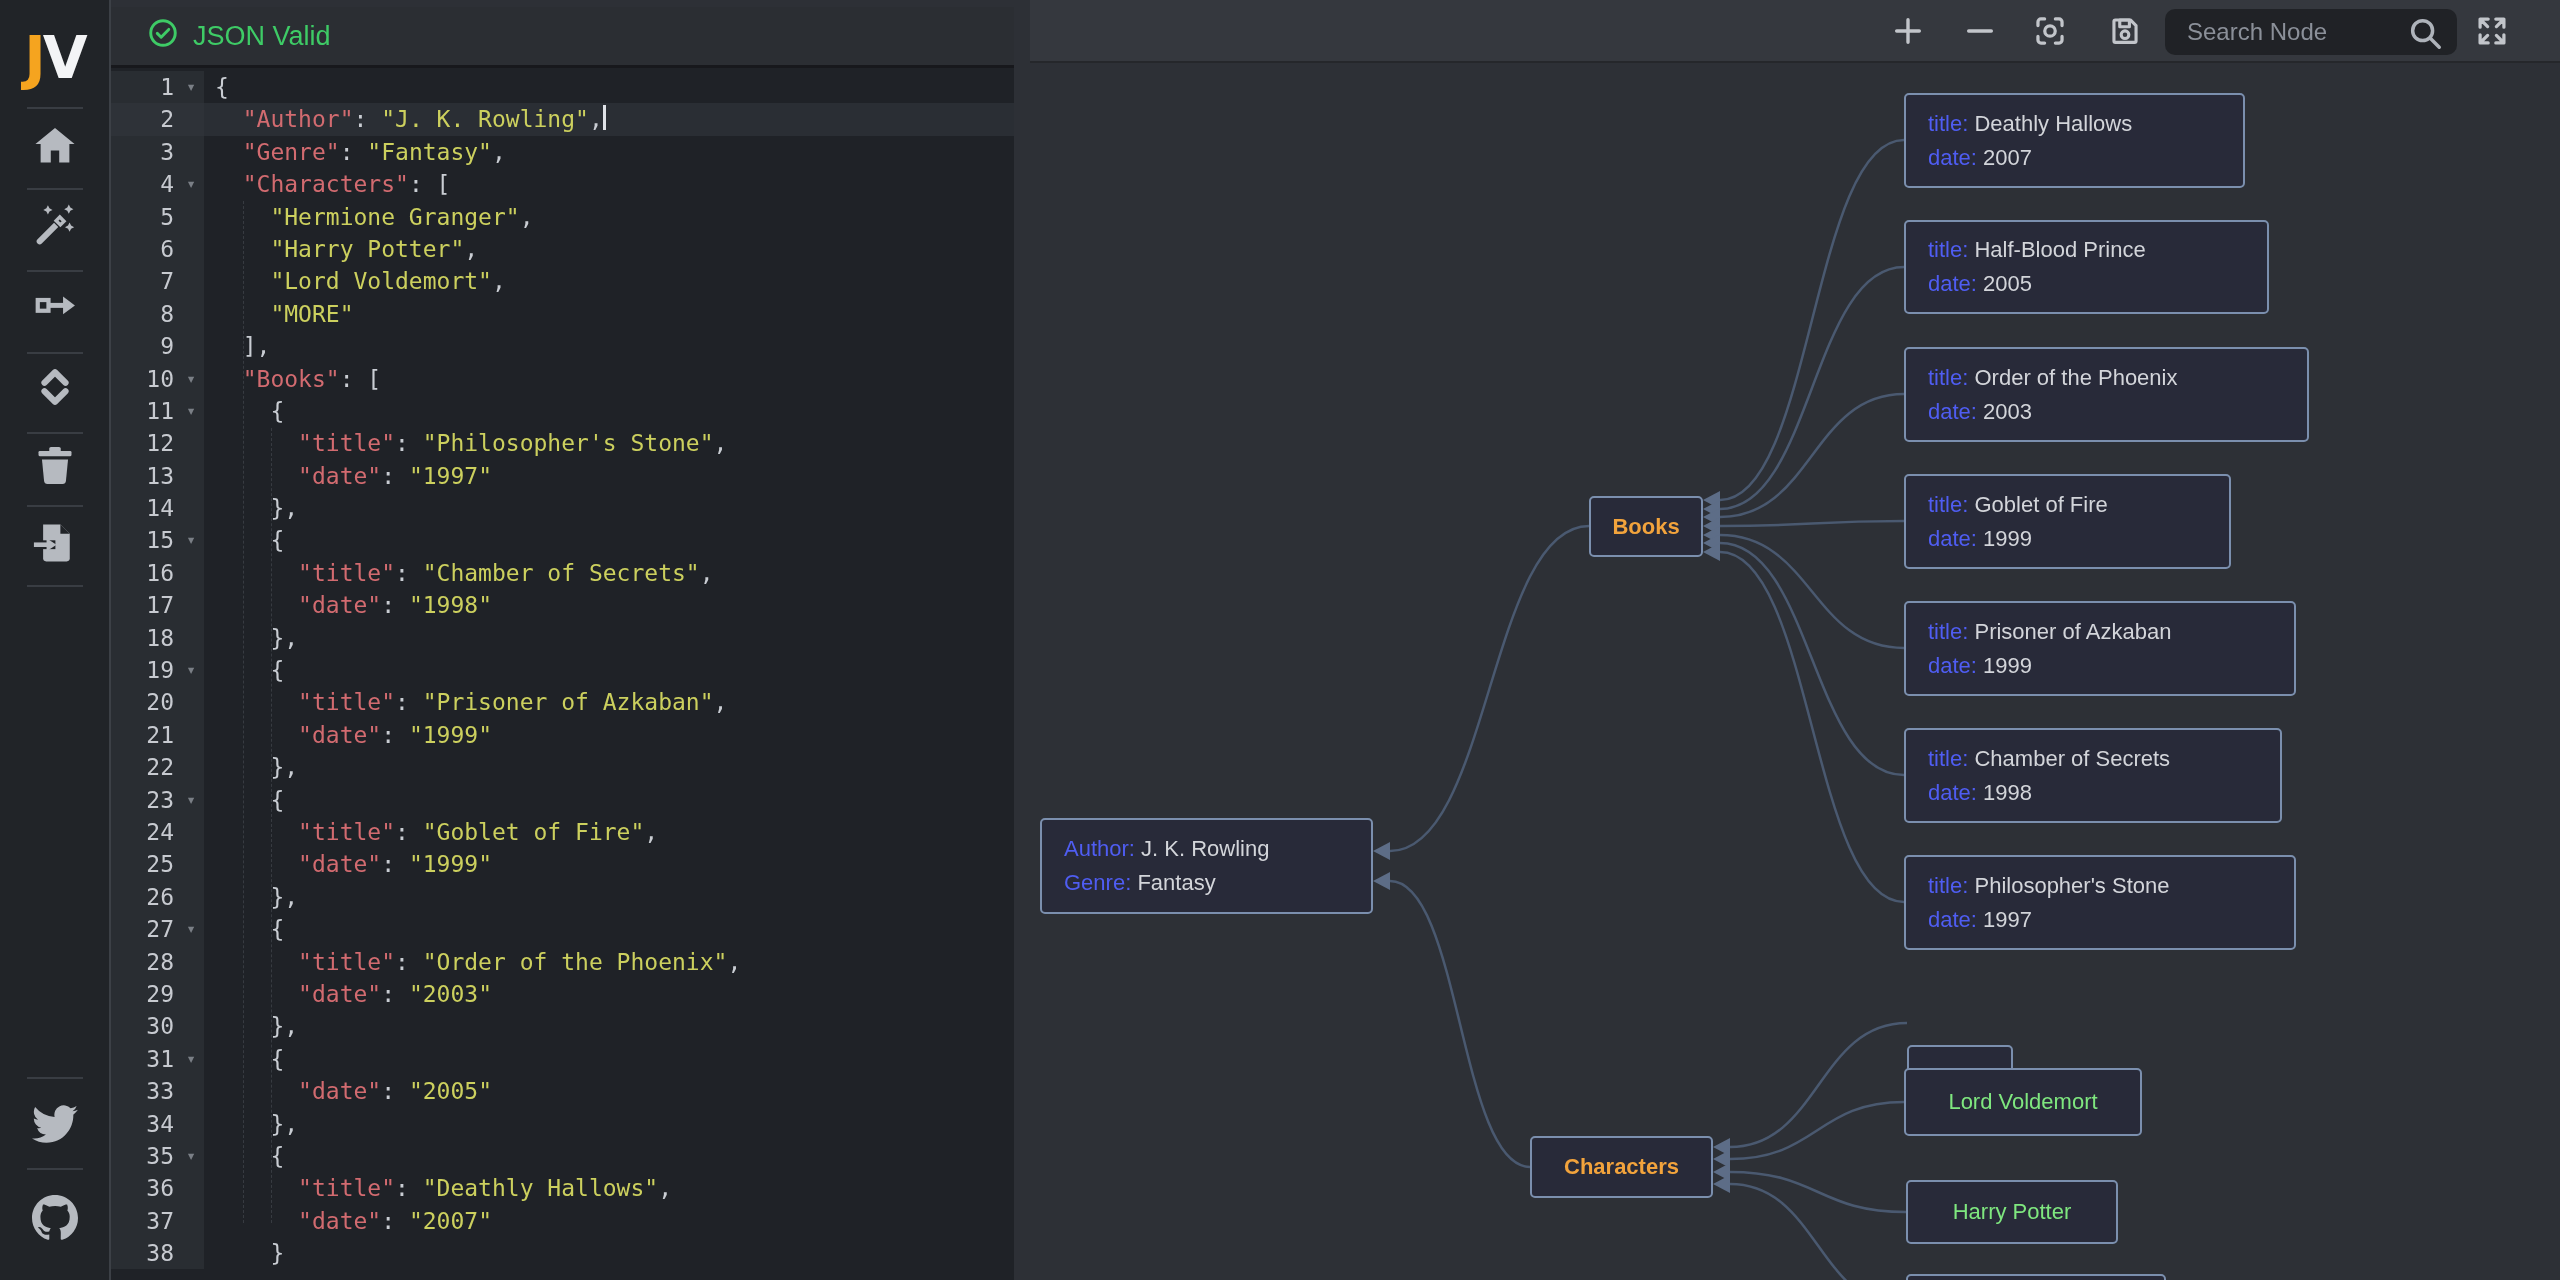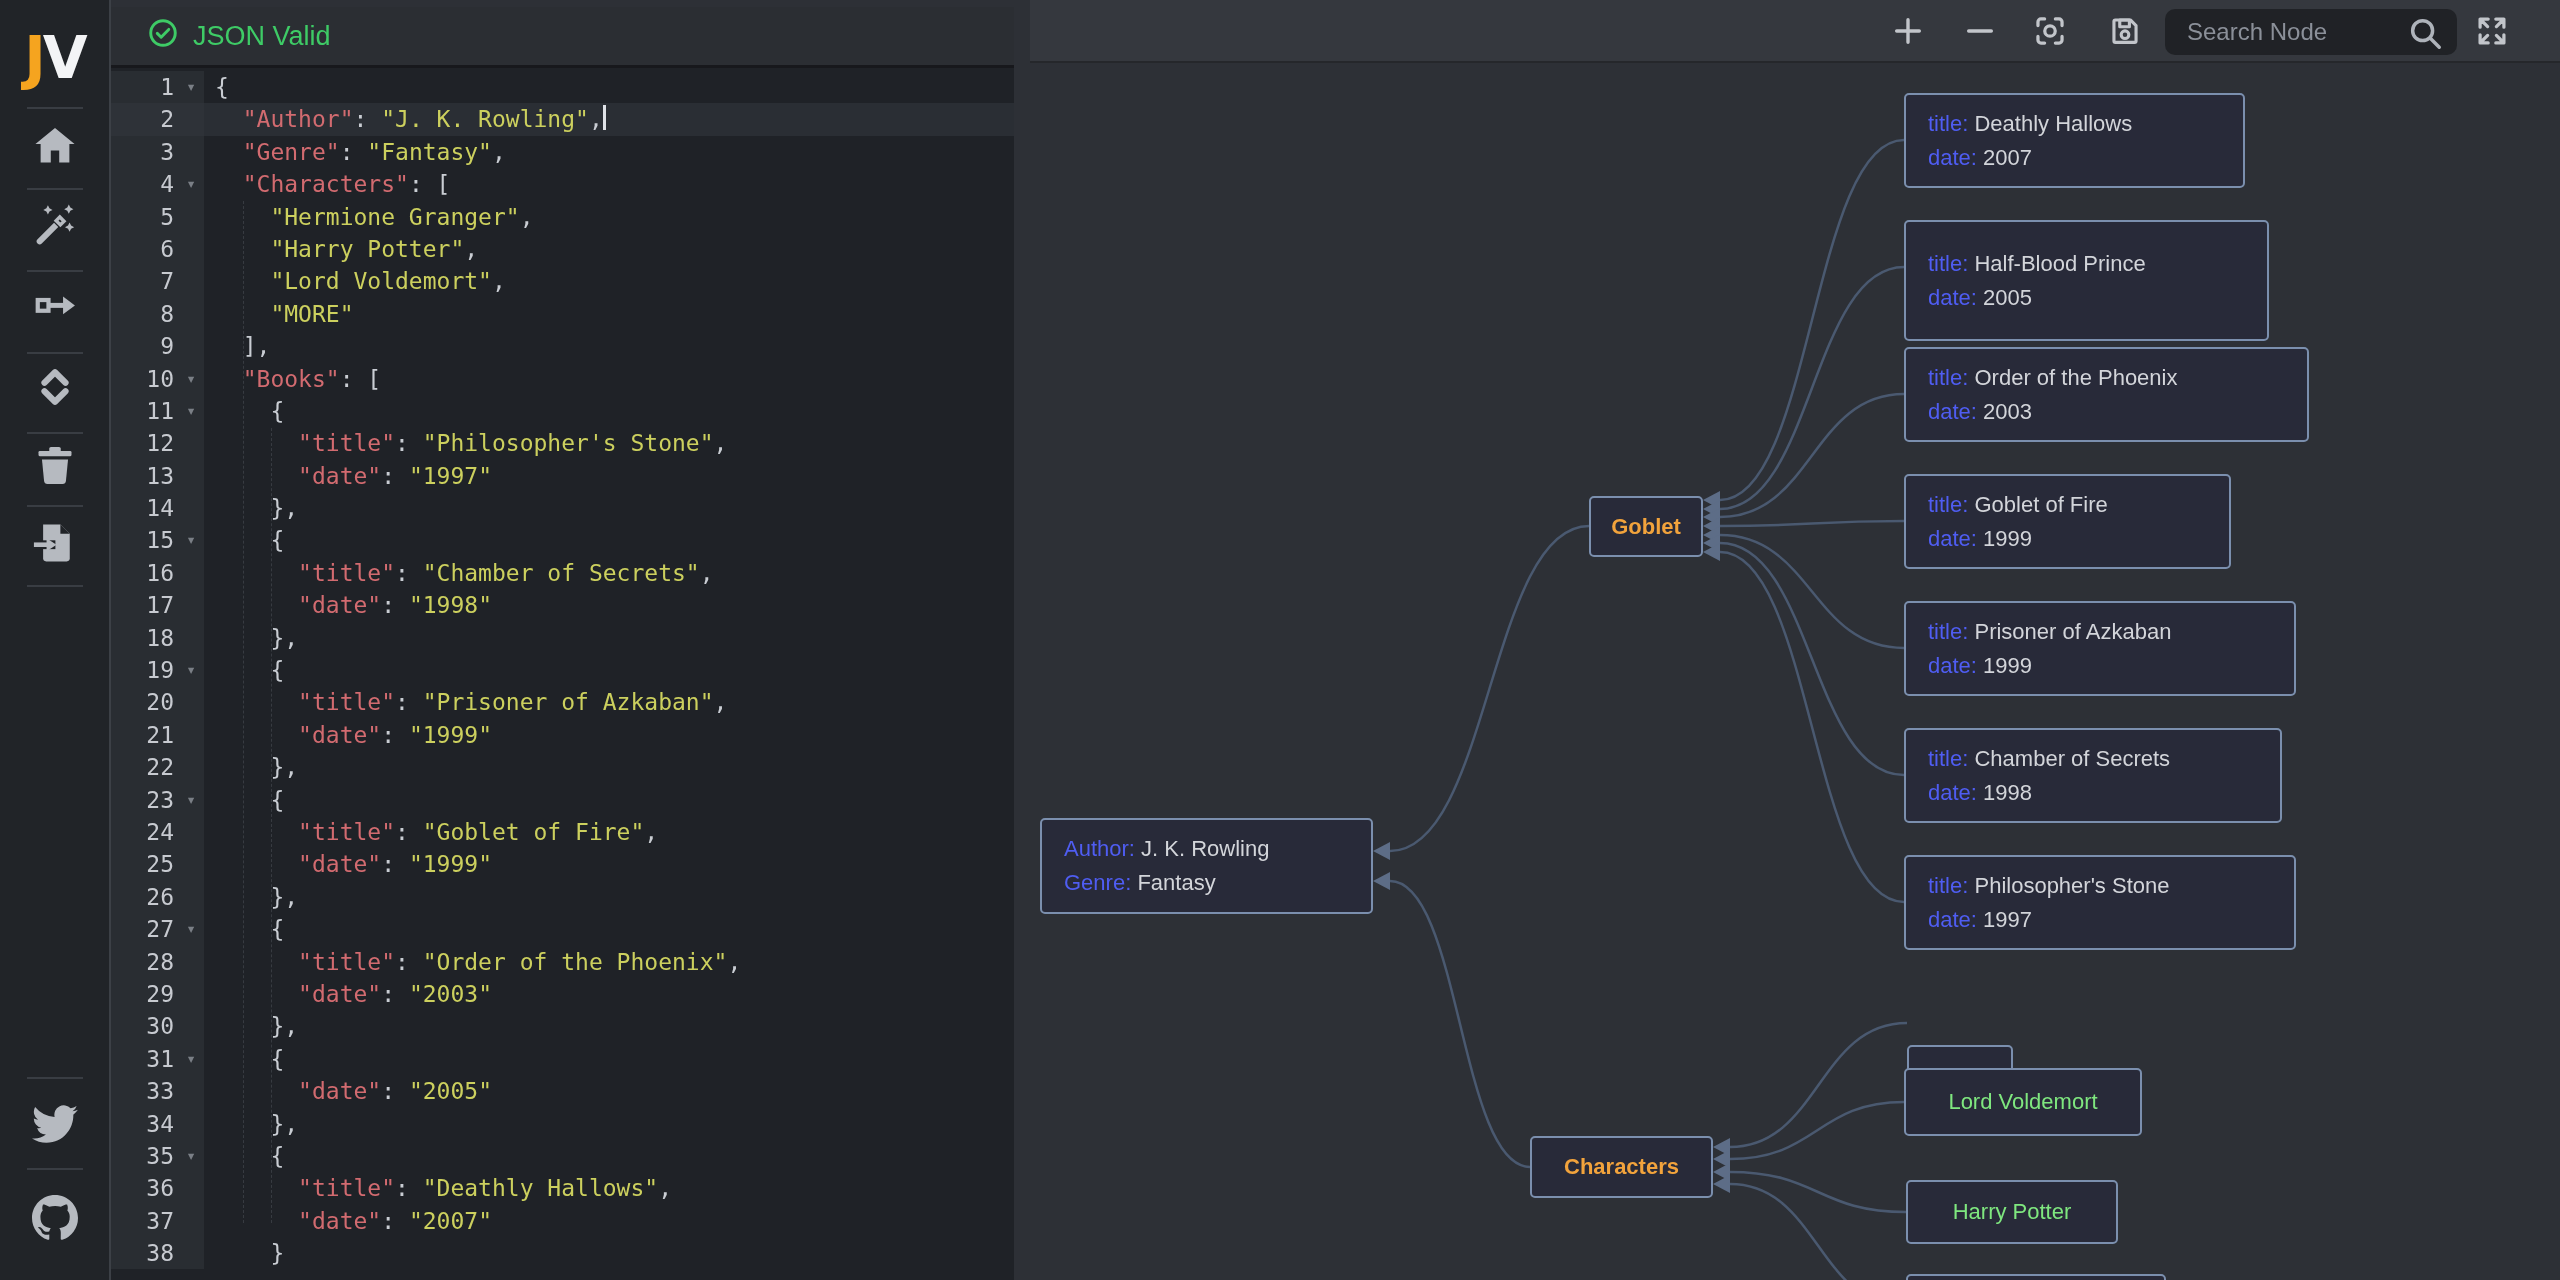--- a/index.html
+++ b/index.html
@@ -446,30 +446,30 @@
         <polygon points="699,1172 716,1163 716,1181" class="arrow"></polygon>
         <path d="M716 1184 C 804 1184, 804 1307, 892 1307" class="edge"></path>
         <polygon points="699,1184 716,1175 716,1193" class="arrow"></polygon>
       </svg>
     <div id="nodes">
         <div class="gnode keyval" style="left: 26px; top: 818px; width: 333px; height: 96px;">
           <div class="nrow"><span class="nk">Author:</span><span class="nv"> J. K. Rowling</span></div>
           <div class="nrow"><span class="nk">Genre:</span><span class="nv"> Fantasy</span></div>
         </div>
         <div class="gnode parent" style="left: 575px; top: 496px; width: 114px; height: 61px;">
-          <span class="plabel">Goblet</span>
+          <span class="plabel">Books</span>
         </div>
         <div class="gnode parent" style="left: 516px; top: 1136px; width: 183px; height: 62px;">
           <span class="plabel">Characters</span>
         </div>
         <div class="gnode keyval" style="left: 890px; top: 93px; width: 341px; height: 95px;">
           <div class="nrow"><span class="nk">title:</span><span class="nv"> Deathly Hallows</span></div>
           <div class="nrow"><span class="nk">date:</span><span class="nv"> 2007</span></div>
         </div>
-        <div class="gnode keyval" style="left: 890px; top: 220px; width: 365px; height: 121px;">
+        <div class="gnode keyval" style="left: 890px; top: 220px; width: 365px; height: 94px;">
           <div class="nrow"><span class="nk">title:</span><span class="nv"> Half-Blood Prince</span></div>
           <div class="nrow"><span class="nk">date:</span><span class="nv"> 2005</span></div>
         </div>
         <div class="gnode keyval" style="left: 890px; top: 347px; width: 405px; height: 95px;">
           <div class="nrow"><span class="nk">title:</span><span class="nv"> Order of the Phoenix</span></div>
           <div class="nrow"><span class="nk">date:</span><span class="nv"> 2003</span></div>
         </div>
         <div class="gnode keyval" style="left: 890px; top: 474px; width: 327px; height: 95px;">
           <div class="nrow"><span class="nk">title:</span><span class="nv"> Goblet of Fire</span></div>
           <div class="nrow"><span class="nk">date:</span><span class="nv"> 1999</span></div>

